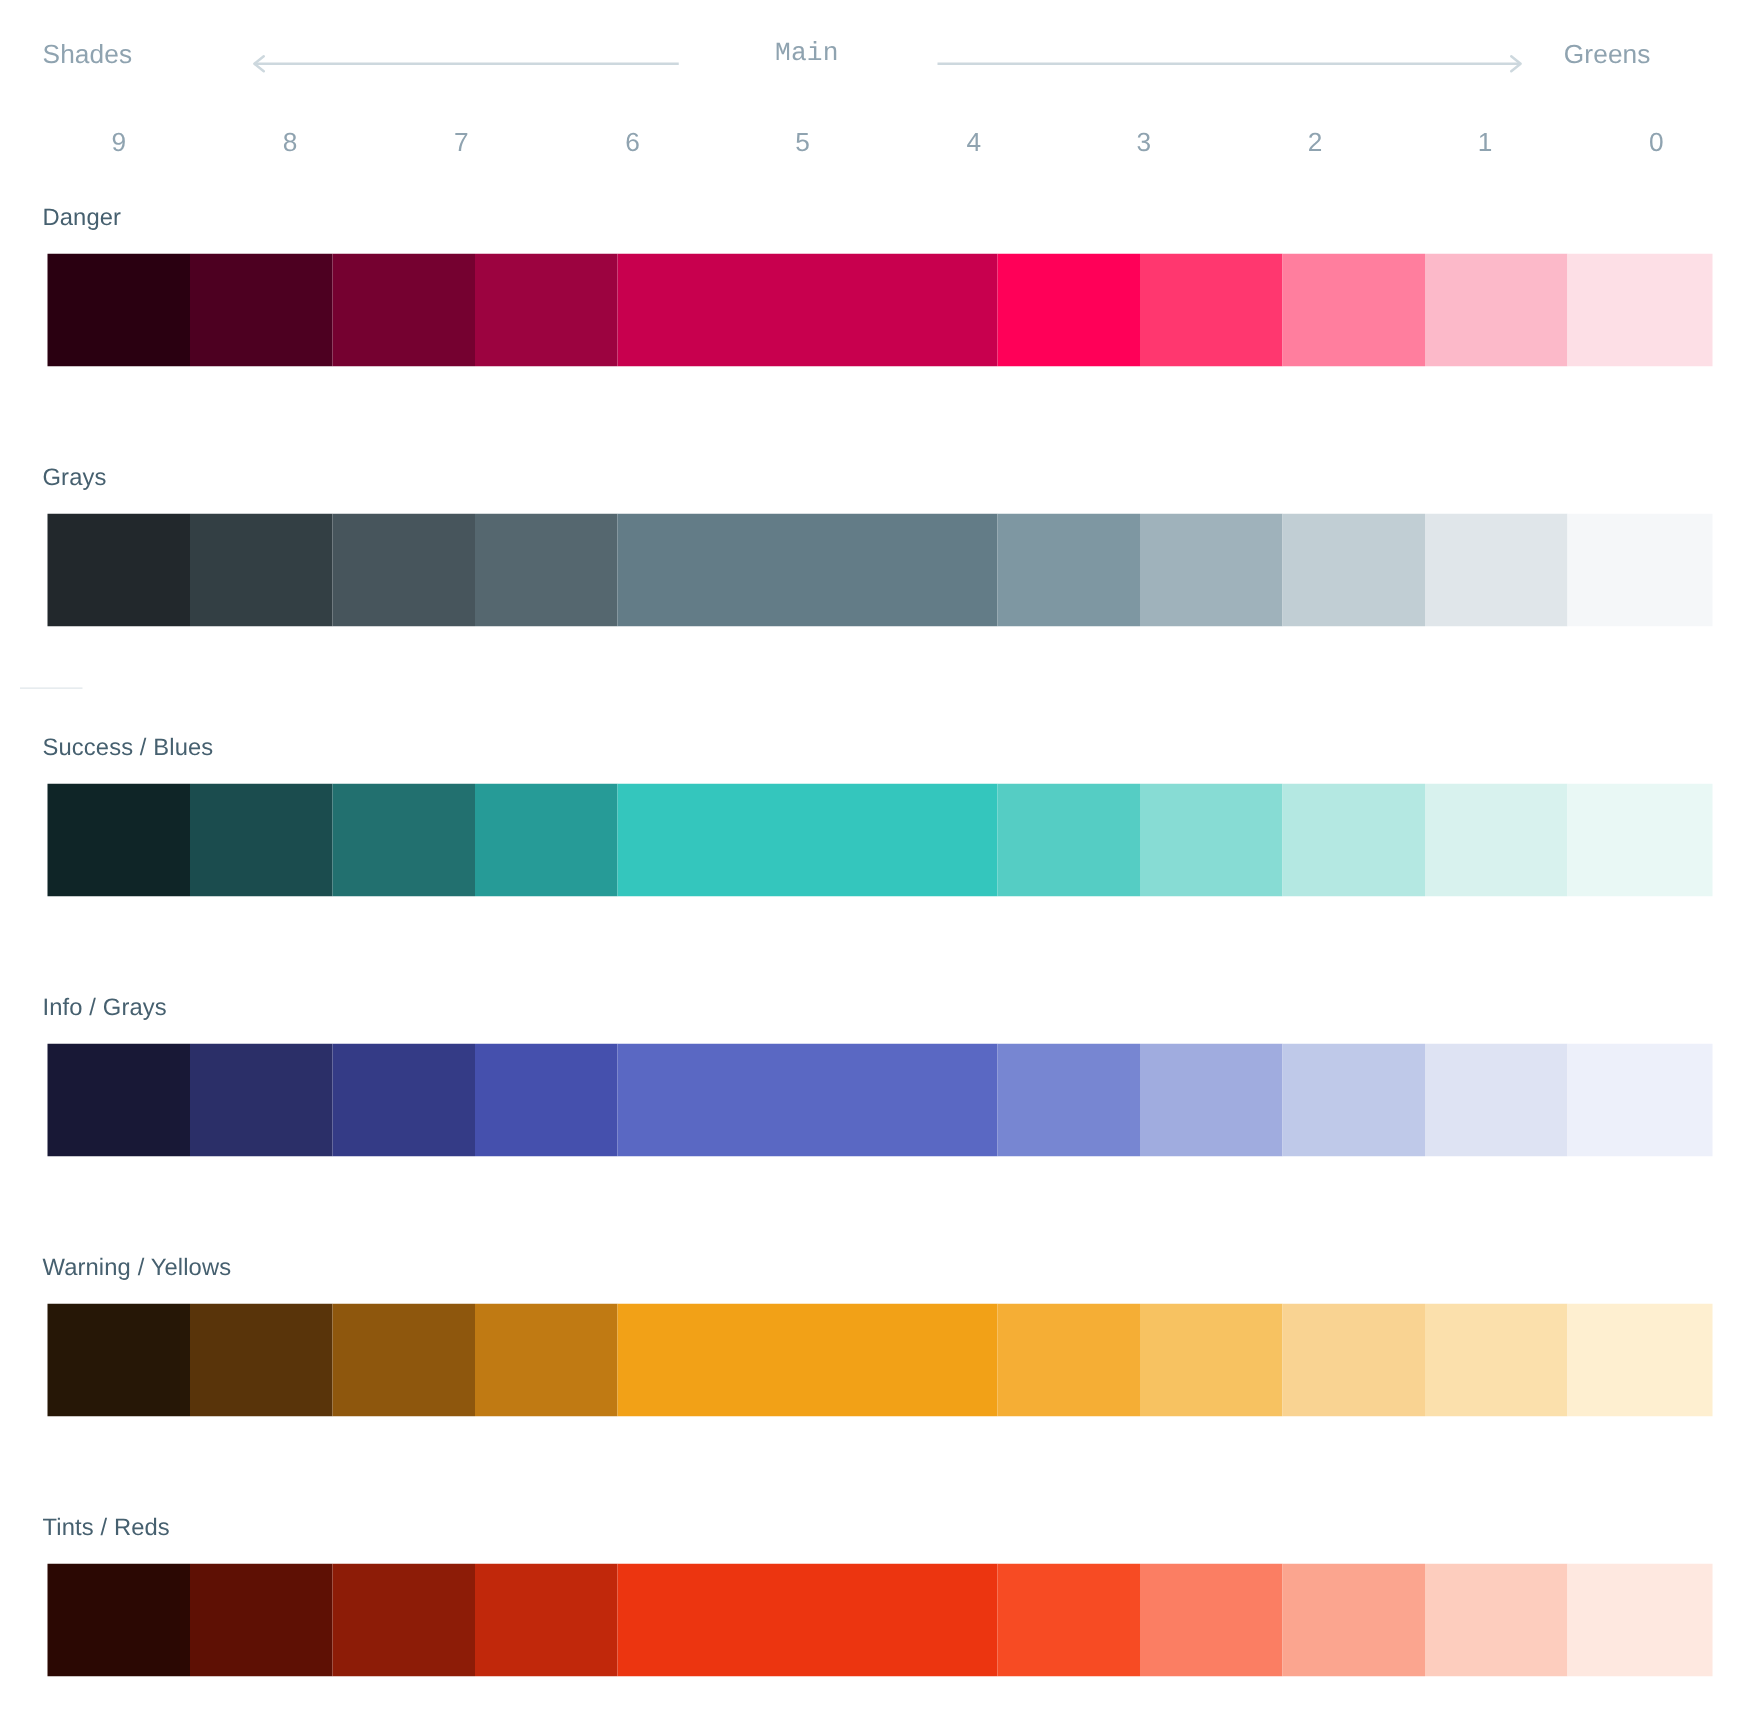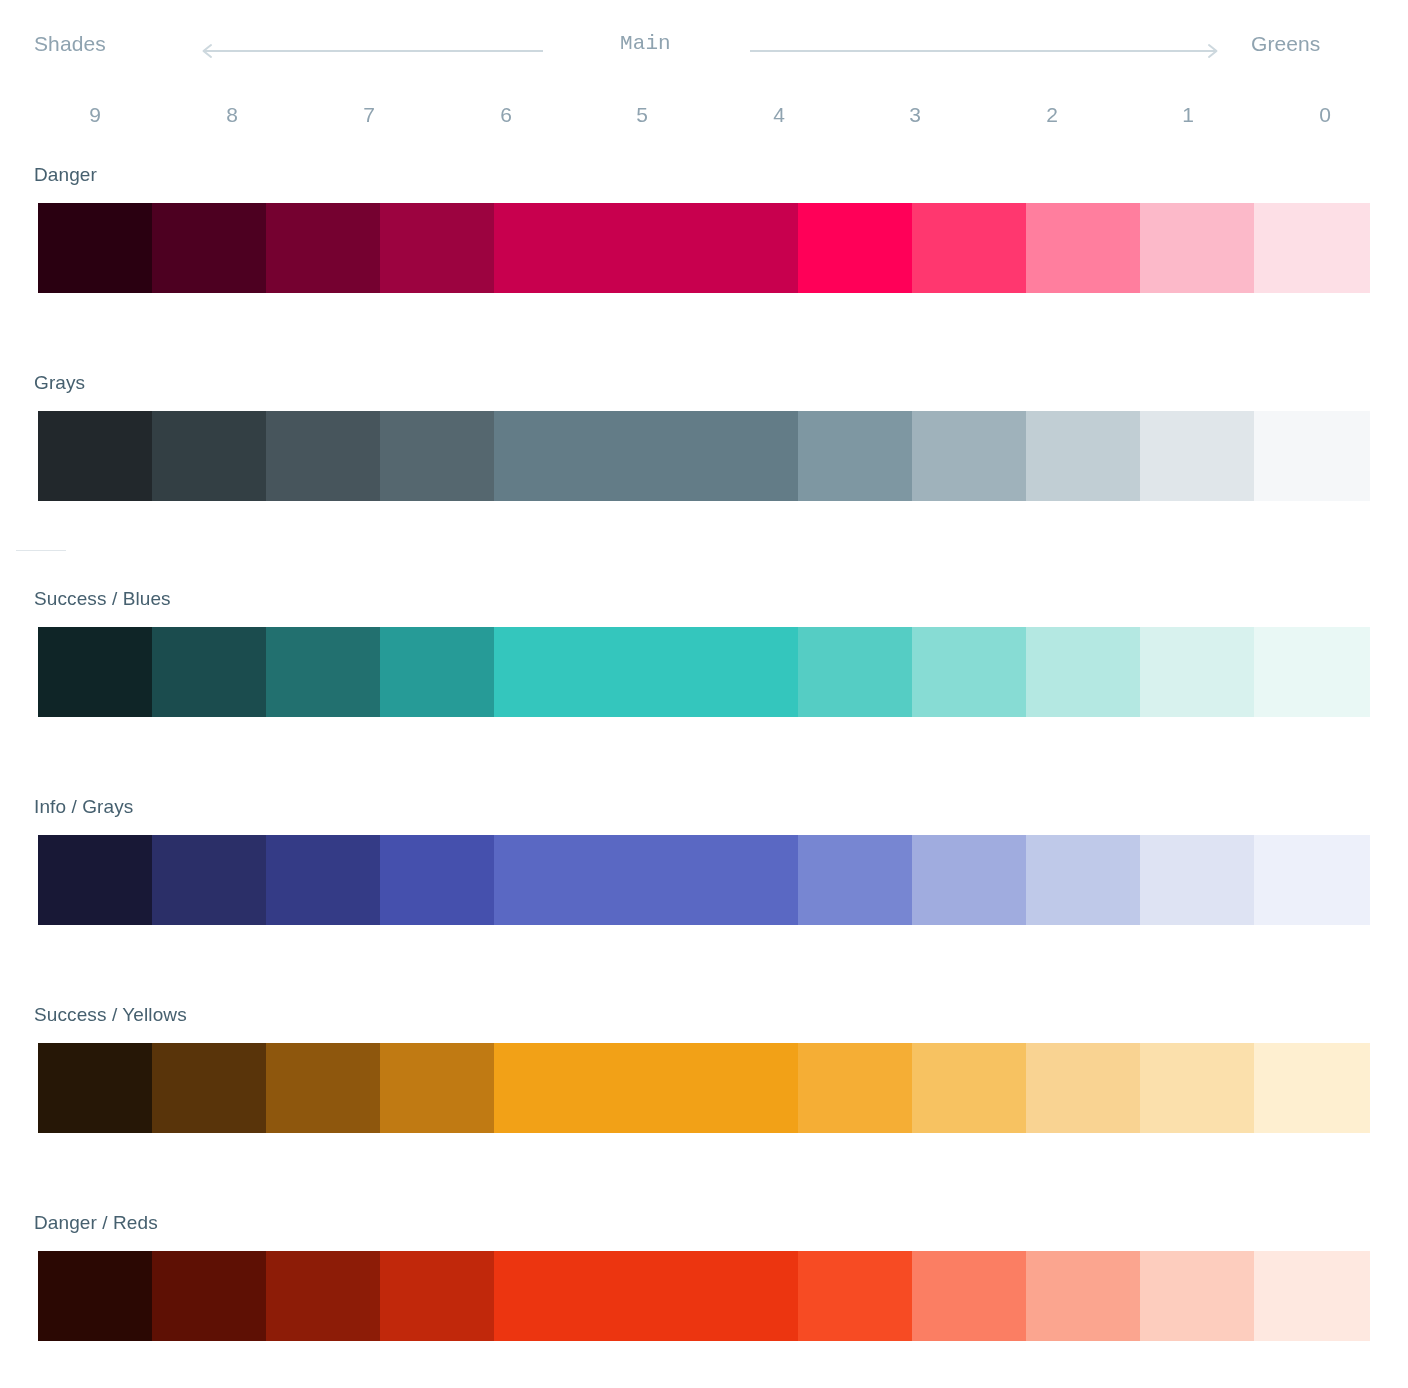--- a/index.html
+++ b/index.html
@@ -207,36 +207,36 @@
           <div class="swatch" title="#4550ad" style="background: rgb(69, 80, 173); width: 114px;"></div>
           <div class="swatch" title="#5a68c3" style="background: rgb(90, 104, 195); width: 304px;"></div>
           <div class="swatch" title="#7786d2" style="background: rgb(119, 134, 210); width: 114px;"></div>
           <div class="swatch" title="#a0acdf" style="background: rgb(160, 172, 223); width: 114px;"></div>
           <div class="swatch" title="#bfc9e9" style="background: rgb(191, 201, 233); width: 114px;"></div>
           <div class="swatch" title="#dee3f3" style="background: rgb(222, 227, 243); width: 114px;"></div>
           <div class="swatch" title="#edf0fa" style="background: rgb(237, 240, 250); width: 116px;"></div>
         </div>
       </div>
       <div class="palette-row" style="top: 1004px;">
-        <div class="row-title">Success / Yellows</div>
+        <div class="row-title">Warning / Yellows</div>
         <div class="swatch-strip">
           <div class="swatch" title="#261706" style="background: rgb(38, 23, 6); width: 114px;"></div>
           <div class="swatch" title="#59340a" style="background: rgb(89, 52, 10); width: 114px;"></div>
           <div class="swatch" title="#8e570d" style="background: rgb(142, 87, 13); width: 114px;"></div>
           <div class="swatch" title="#c07a13" style="background: rgb(192, 122, 19); width: 114px;"></div>
           <div class="swatch" title="#f2a117" style="background: rgb(242, 161, 23); width: 304px;"></div>
           <div class="swatch" title="#f5ae35" style="background: rgb(245, 174, 53); width: 114px;"></div>
           <div class="swatch" title="#f7c261" style="background: rgb(247, 194, 97); width: 114px;"></div>
           <div class="swatch" title="#f9d392" style="background: rgb(249, 211, 146); width: 114px;"></div>
           <div class="swatch" title="#fbe0ac" style="background: rgb(251, 224, 172); width: 114px;"></div>
           <div class="swatch" title="#feefd0" style="background: rgb(254, 239, 208); width: 116px;"></div>
         </div>
       </div>
       <div class="palette-row" style="top: 1212px;">
-        <div class="row-title">Danger / Reds</div>
+        <div class="row-title">Tints / Reds</div>
         <div class="swatch-strip">
           <div class="swatch" title="#2b0803" style="background: rgb(43, 8, 3); width: 114px;"></div>
           <div class="swatch" title="#5e1004" style="background: rgb(94, 16, 4); width: 114px;"></div>
           <div class="swatch" title="#8d1c07" style="background: rgb(141, 28, 7); width: 114px;"></div>
           <div class="swatch" title="#c1280b" style="background: rgb(193, 40, 11); width: 114px;"></div>
           <div class="swatch" title="#ec3510" style="background: rgb(236, 53, 16); width: 304px;"></div>
           <div class="swatch" title="#f74b23" style="background: rgb(247, 75, 35); width: 114px;"></div>
           <div class="swatch" title="#fb7e63" style="background: rgb(251, 126, 99); width: 114px;"></div>
           <div class="swatch" title="#fba58f" style="background: rgb(251, 165, 143); width: 114px;"></div>
           <div class="swatch" title="#fdcdbe" style="background: rgb(253, 205, 190); width: 114px;"></div>

